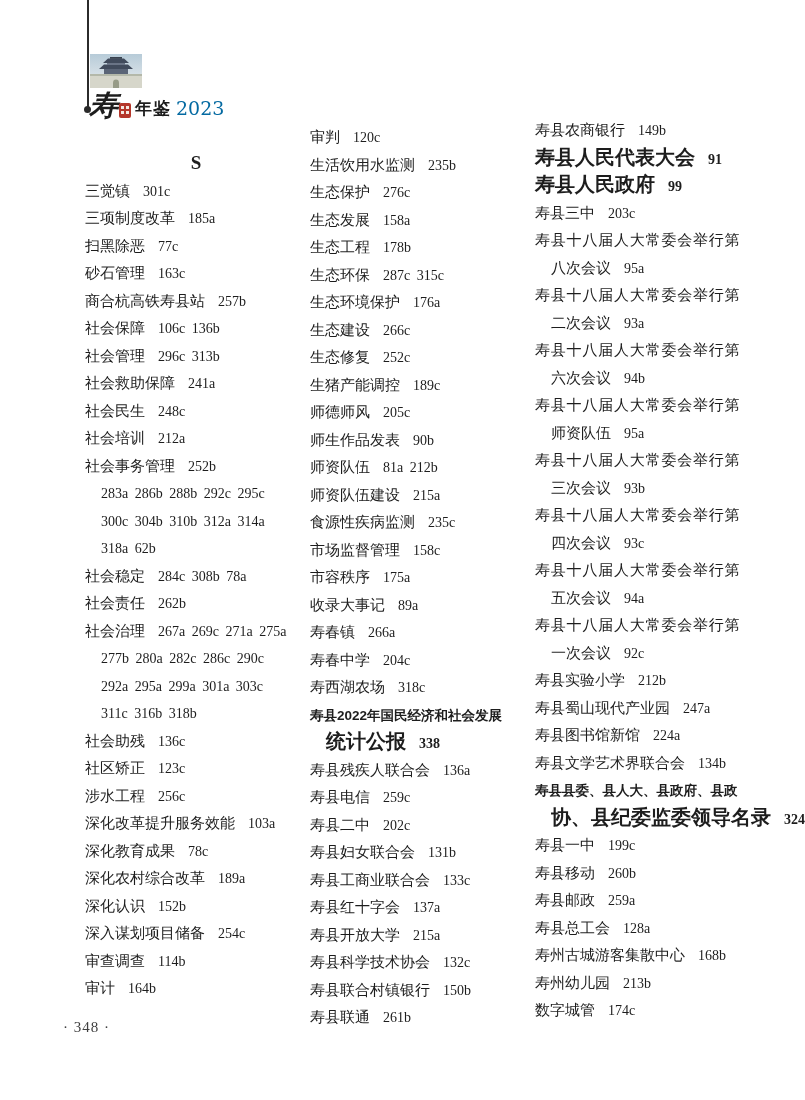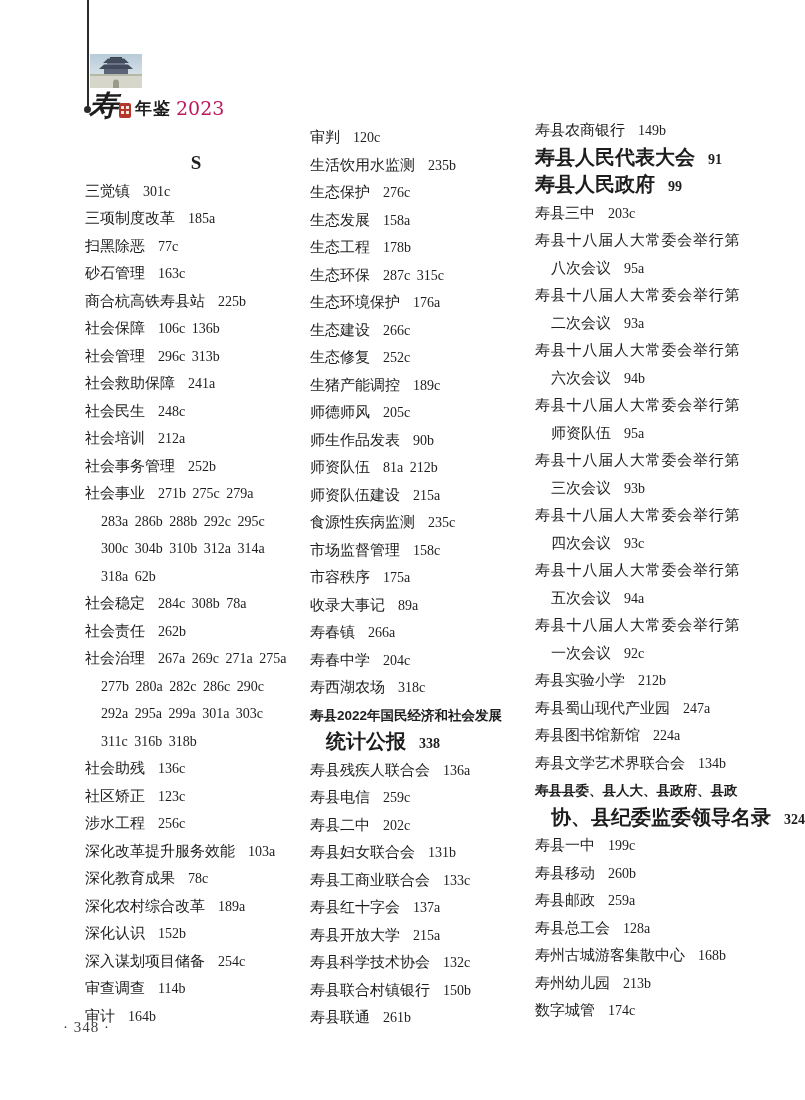--- a/index.html
+++ b/index.html
@@ -14,21 +14,21 @@
   
   .gate{position:absolute;left:90px;top:54px;width:52px;height:34px;}
   .gate svg{display:block;}
   
   .brand{position:absolute;left:89px;top:86px;height:34px;display:flex;align-items:flex-end;}
   .shou{font-size:29px;line-height:1;font-weight:bold;font-style:italic;font-family:"DejaVu Serif","Liberation Serif",serif;}
   .seal{position:relative;display:inline-block;width:12px;height:15px;background:#b5372b;border-radius:2px;margin:0 2px 2px 1px;}
   .seal::before{content:"";position:absolute;left:2px;top:3px;width:3px;height:3px;background:#f4e9e2;
     box-shadow:5px 0 0 #f4e9e2, 0 5px 0 #f4e9e2, 5px 5px 0 #f4e9e2;}
   .nianjian{font-size:17px;font-weight:bold;line-height:1;margin:0 2px 3px 2px;letter-spacing:1px;}
-  .year{font-size:19px;line-height:1;color:#be185d;margin:16px 0 2px 3px;font-family:"DejaVu Serif","Liberation Serif",serif;}
+  .year{font-size:19px;line-height:1;color:#0369a1;margin:16px 0 2px 3px;font-family:"DejaVu Serif","Liberation Serif",serif;}
   
   .col{position:absolute;}
   .col1{left:85px;top:149px;width:222px;}
   .col2{left:310px;top:123px;width:222px;}
   .col3{left:535px;top:116px;width:228px;}
   .line{height:27.5px;line-height:27.5px;white-space:nowrap;}
   .line.sec{text-align:center;font-weight:bold;font-size:19px;font-family:"Liberation Serif",serif;}
   .t{font-size:15px;}
   .r{font-size:14px;word-spacing:3px;}
   .r.gap{margin-left:13px;}
@@ -74,28 +74,27 @@
     <span class="nianjian">年鉴</span>
     <span class="year">2023</span>
   </div>
 
   <div class="col col1">
       <div class="line sec">S</div>
       <div class="line"><span class="t">三觉镇</span><span class="r gap">301c</span></div>
       <div class="line"><span class="t">三项制度改革</span><span class="r gap">185a</span></div>
       <div class="line"><span class="t">扫黑除恶</span><span class="r gap">77c</span></div>
       <div class="line"><span class="t">砂石管理</span><span class="r gap">163c</span></div>
-      <div class="line"><span class="t">商合杭高铁寿县站</span><span class="r gap">225b</span></div>
+      <div class="line"><span class="t">商合杭高铁寿县站</span><span class="r gap">257b</span></div>
       <div class="line"><span class="t">社会保障</span><span class="r gap">106c 136b</span></div>
       <div class="line"><span class="t">社会管理</span><span class="r gap">296c 313b</span></div>
       <div class="line"><span class="t">社会救助保障</span><span class="r gap">241a</span></div>
       <div class="line"><span class="t">社会民生</span><span class="r gap">248c</span></div>
       <div class="line"><span class="t">社会培训</span><span class="r gap">212a</span></div>
       <div class="line"><span class="t">社会事务管理</span><span class="r gap">252b</span></div>
-      <div class="line"><span class="t">社会事业</span><span class="r gap">271b 275c 279a</span></div>
       <div class="line i1"><span class="r">283a 286b 288b 292c 295c</span></div>
       <div class="line i1"><span class="r">300c 304b 310b 312a 314a</span></div>
       <div class="line i1"><span class="r">318a 62b</span></div>
       <div class="line"><span class="t">社会稳定</span><span class="r gap">284c 308b 78a</span></div>
       <div class="line"><span class="t">社会责任</span><span class="r gap">262b</span></div>
       <div class="line"><span class="t">社会治理</span><span class="r gap">267a 269c 271a 275a</span></div>
       <div class="line i1"><span class="r">277b 280a 282c 286c 290c</span></div>
       <div class="line i1"><span class="r">292a 295a 299a 301a 303c</span></div>
       <div class="line i1"><span class="r">311c 316b 318b</span></div>
       <div class="line"><span class="t">社会助残</span><span class="r gap">136c</span></div>

